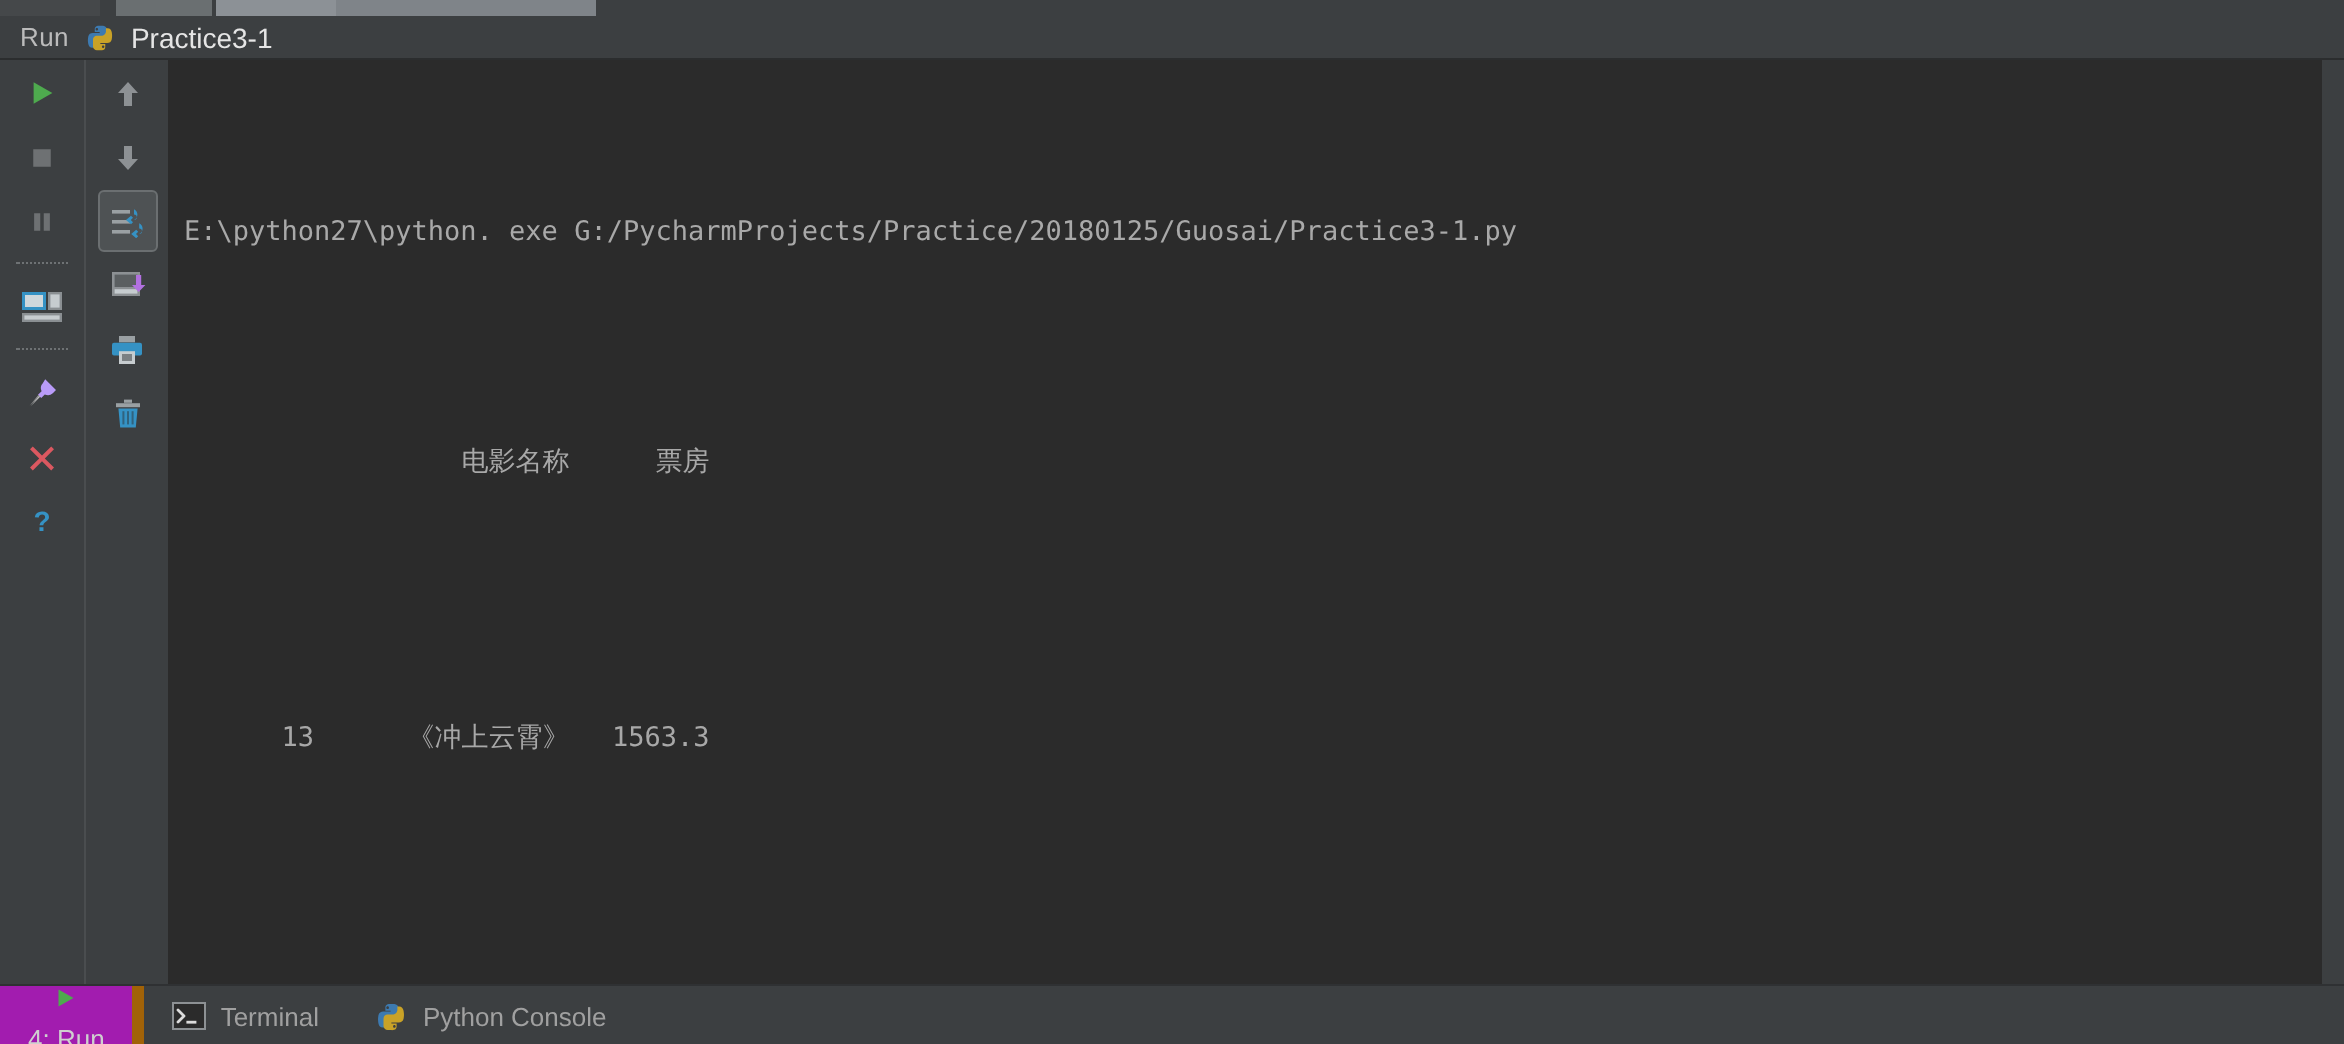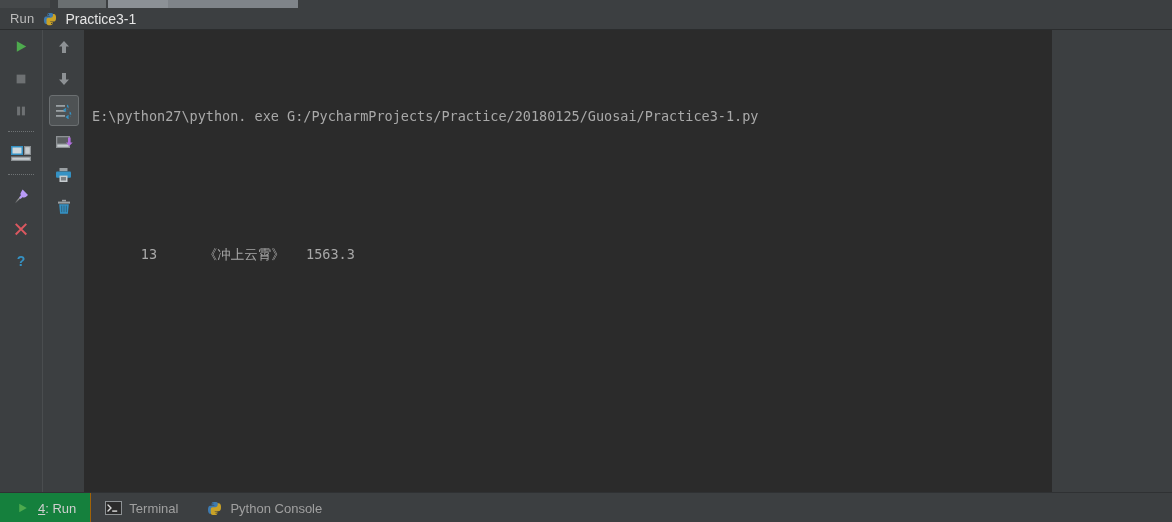--- a/index.html
+++ b/index.html
@@ -102,21 +102,21 @@
   .tb-sep {
     width: 26px; height: 1px;
     margin: 5px 0 4px 0;
     border-top: 1px dotted #6e7274;
   }
 
   
   .console {
     position: absolute;
     left: 84px; top: 30px;
-    width: 968px; height: 462px;
+    width: 1077px; height: 462px;
     background: #2b2b2b;
     overflow: hidden;
   }
   .console-inner {
     padding: 6px 0 0 8px;
     font-family: "DejaVu Sans Mono", "Liberation Mono", monospace;
     font-size: 13.5px;
     line-height: 23px;
     color: #a8a8a8;
     white-space: pre;
@@ -141,23 +141,24 @@
   .status-tab {
     display: flex;
     align-items: center;
     padding: 0 14px;
     color: #a0a0a0;
     font-size: 13px;
     gap: 7px;
     box-sizing: border-box;
   }
   .status-tab.active {
-    background: #15803d;
-    border-right: 1px solid #a16207;
+    background: #a21caf;
+    border-right: 6px solid #a16207;
     color: #cfcfcf;
+    flex-direction: column;
   }
   .status-tab .tab-icon {
     display: inline-flex;
     align-items: center;
     justify-content: center;
     width: 17px; height: 17px;
   }
   .status-tab .mnem { text-decoration: underline; }
   .status-tab .tab-label { white-space: nowrap; }
 
@@ -323,20 +324,23 @@
       </span>
     </div>
   </div>
 </div>
 
 <div class="console">
   <div class="console-inner">
 
     <div class="cmd-line">E:\python27\python. exe G:/PycharmProjects/Practice/20180125/Guosai/Practice3-1.py</div>
 
+    <div class="tbl-row">
+      <span class="col-idx"></span><span class="col-name cjk">电影名称</span><span class="col-box cjk">票房</span>
+    </div>
 
     <div class="tbl-row">
       <span class="col-idx">13</span><span class="col-name cjk">《冲上云霄》</span><span class="col-box">1563.3</span>
     </div>
     
     
     
     
     
 

